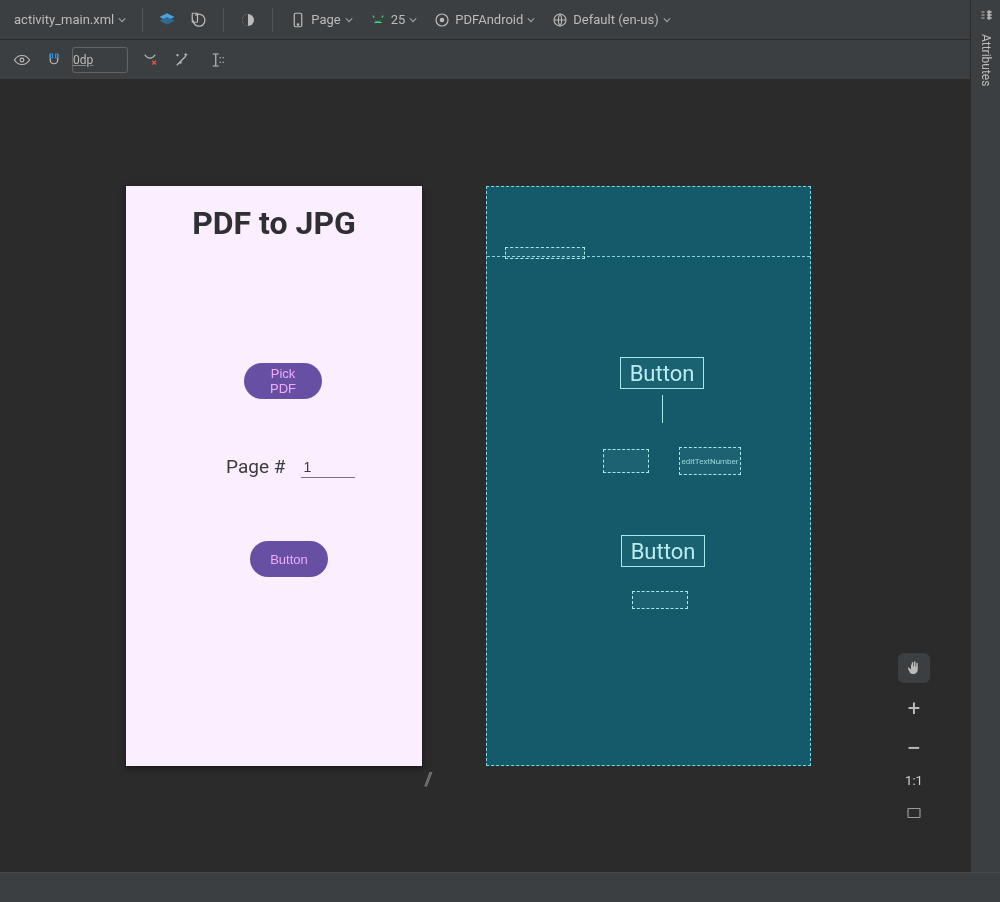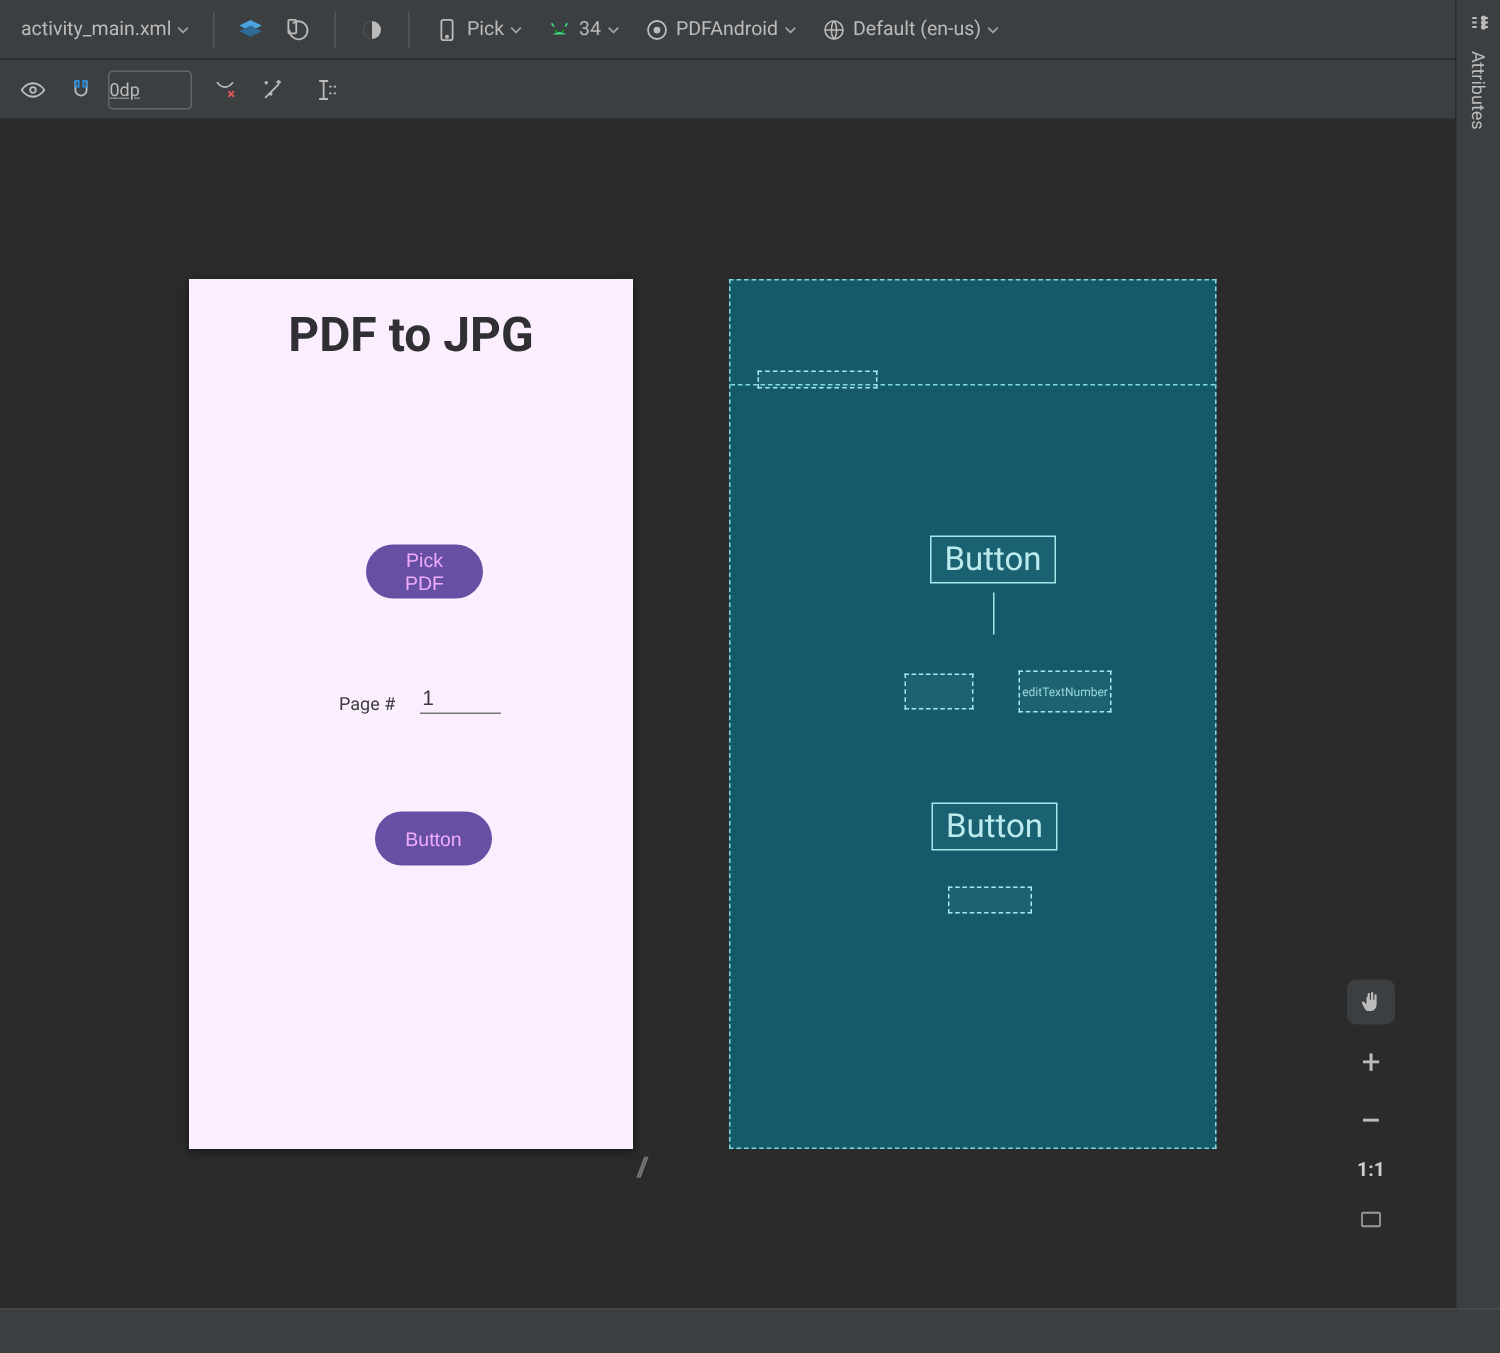--- a/index.html
+++ b/index.html
@@ -94,21 +94,21 @@
   .mbtn {
     background: #6750a4; color: #f0abfc;
     border: none; border-radius: 20px;
     font-size: 13px; font-weight: 500;
     height: 36px; padding: 18px 20px;
     display:flex; align-items:center; justify-content:center;
     cursor:pointer;
   }
   .btn-pick { position:absolute; left:118px; top:177px; width:78px; }
   .page-row { position:absolute; left:100px; top:269px; display:flex; align-items:flex-end; gap:16px; }
-  .page-lbl { font-size:12px; color:#3c3c3c; }
+  .page-lbl { font-size:19px; color:#3c3c3c; }
   .page-input {
     width: 54px; border:none; border-bottom: 1px solid #777;
     background: transparent; font-size: 14px; color:#3c3c3c;
     padding: 2px 2px; outline:none; text-align:left;
   }
   .btn-conv { position:absolute; left:124px; top:355px; width:78px; }
   
   .rs-handle {
     position:absolute; left: 424px; top: 688px;
     font-size: 18px; color: #777; transform: rotate(0deg);
@@ -148,21 +148,21 @@
     display:flex; flex-direction:column; gap:10px; align-items:center;
   }
   .zoom-ctrl .zbtn {
     width: 32px; height: 30px;
     background: #3c3f41;
     border-radius: 6px;
     display:flex; align-items:center; justify-content:center;
     color:#bbbbbb; font-size:18px; cursor:pointer;
   }
   .zoom-ctrl .zbtn.pan svg { width:18px; height:18px; }
-  .zoom-ctrl .ztxt { font-size: 13px; font-weight:700; color:#cfcfcf; }
+  .zoom-ctrl .ztxt { font-size: 13px; font-weight:400; color:#cfcfcf; }
   
   .status-bar {
     position:absolute; left:0; right:0; bottom:0; height:30px;
     background:#3c3f41; border-top:1px solid #4a4a4a;
   }
 </style>
 </head>
 <body>
 
 <div class="toolbar">
@@ -202,36 +202,36 @@
   </div>
   <div class="sep"></div>
 
   <div class="tb-item">
     <span class="icon">
       <svg viewBox="0 0 24 24" fill="none" stroke="#bbbbbb" stroke-width="1.6">
           <rect x="7" y="3" width="10" height="18" rx="2"></rect>
           <circle cx="12" cy="18" r="1" fill="#bbbbbb"></circle>
         </svg>
     </span>
-    <span>Pick</span>
+    <span>Page</span>
     <svg class="chev" viewBox="0 0 10 10">
         <path d="M1 3 L5 7 L9 3"></path>
       </svg>
   </div>
 
   <div class="tb-item">
     <span class="icon">
       <svg viewBox="0 0 24 24">
           <path fill="#3ddc84" d="M6 16a9 9 0 0 1 12 0H6z"></path>
           <circle cx="9" cy="13" r="1" fill="#0a0"></circle>
           <circle cx="15" cy="13" r="1" fill="#0a0"></circle>
           <path stroke="#3ddc84" stroke-width="1.5" d="M7 9l-2-3M17 9l2-3"></path>
         </svg>
     </span>
-    <span>34</span>
+    <span>25</span>
     <svg class="chev" viewBox="0 0 10 10">
         <path d="M1 3 L5 7 L9 3"></path>
       </svg>
   </div>
 
   <div class="tb-item">
     <span class="icon">
       <svg viewBox="0 0 24 24">
           <circle cx="12" cy="12" r="8" fill="none" stroke="#bbbbbb" stroke-width="1.6"></circle>
           <circle cx="12" cy="12" r="3" fill="#bbbbbb"></circle>

